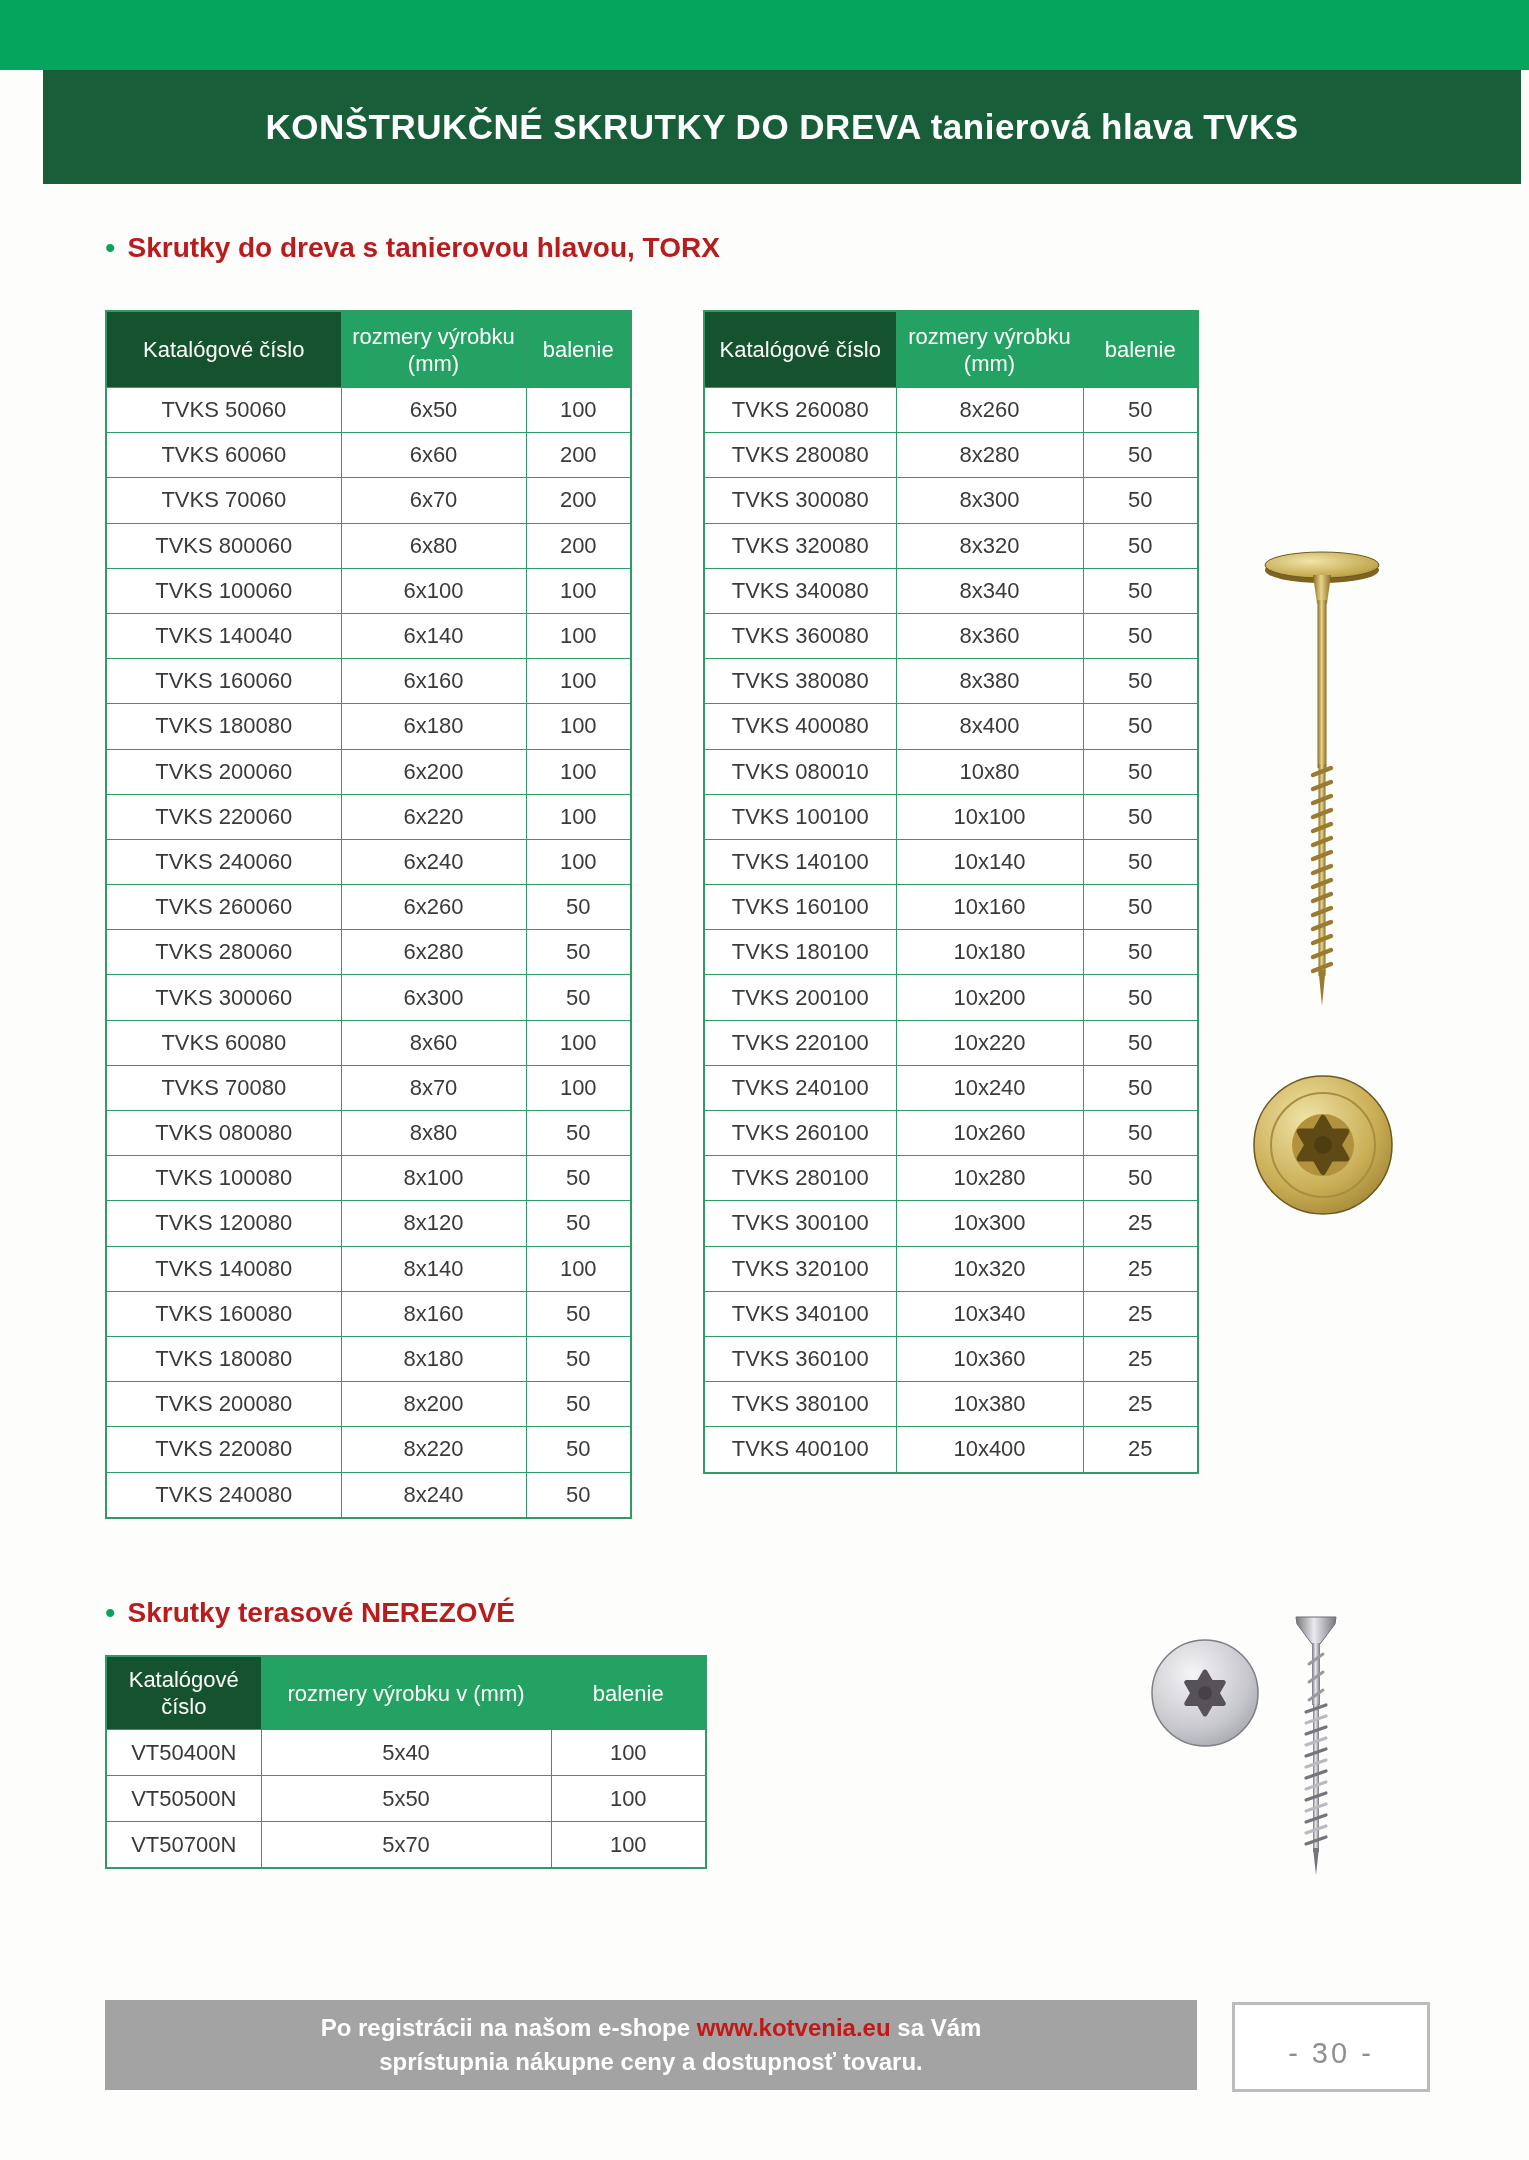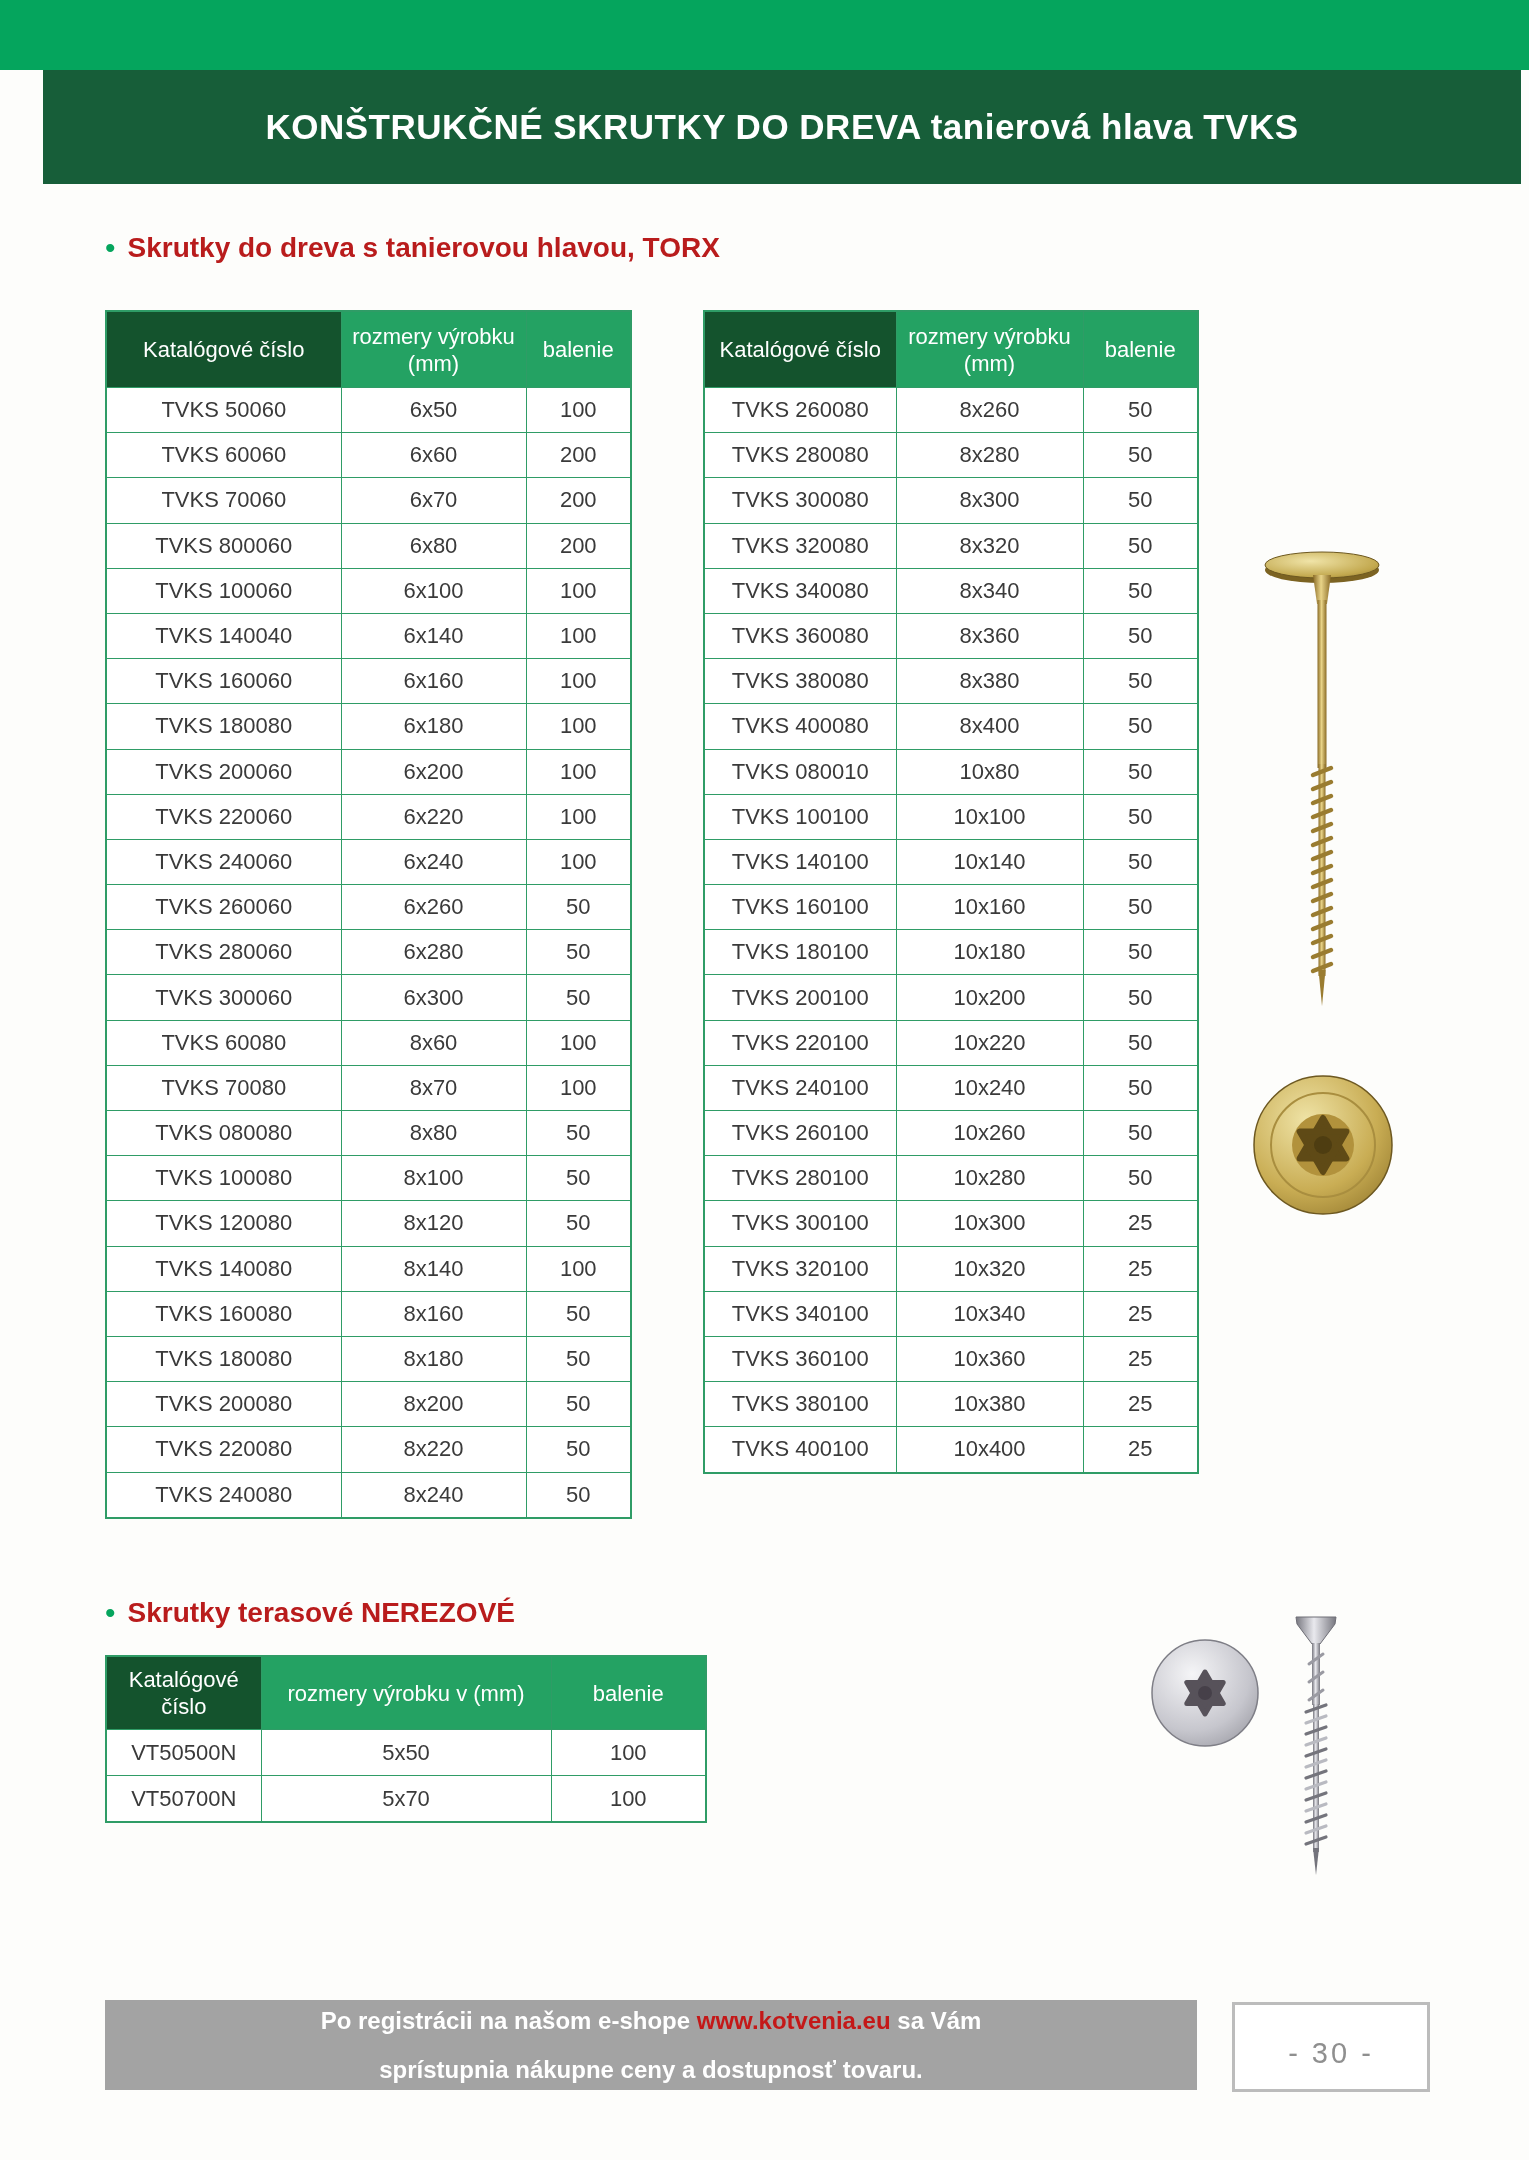--- a/index.html
+++ b/index.html
@@ -33,21 +33,21 @@
   #tbl-left{left:105px;top:310px;width:525px;}
   #tbl-right{left:703px;top:310px;width:494px;}
   #tbl-terasove{left:105px;top:1655px;width:600px;}
 
   
   .img-wrap{position:absolute;}
 
   
   .footer-bar{position:absolute;left:105px;top:2000px;width:1092px;height:90px;background:#a3a3a3;
               display:flex;align-items:center;justify-content:center;}
-  .footer-text{width:740px;text-align:center;color:#ffffff;font-size:24px;font-weight:bold;line-height:49px;}
+  .footer-text{width:740px;text-align:center;color:#ffffff;font-size:24px;font-weight:bold;line-height:34px;}
   .footer-text a{color:#c41818;text-decoration:none;font-weight:bold;cursor:pointer;}
   .page-box{position:absolute;left:1232px;top:2002px;width:192px;height:84px;background:#ffffff;
             border:3px solid #bcbcbc;display:flex;align-items:center;justify-content:center;}
   .page-box span{color:#8f8f8f;font-size:29px;letter-spacing:3px;margin-top:13px;}
 </style>
 </head>
 <body>
 
 <div class="page">
 
@@ -416,20 +416,25 @@
       </colgroup>
     <thead>
       <tr>
         <th class="dark">Katalógové číslo</th>
         <th>rozmery výrobku v (mm)</th>
         <th>balenie</th>
       </tr>
     </thead>
     <tbody>
         <tr>
+          <td>VT50400N</td>
+          <td>5x40</td>
+          <td>100</td>
+        </tr>
+        <tr>
           <td>VT50500N</td>
           <td>5x50</td>
           <td>100</td>
         </tr>
         <tr>
           <td>VT50700N</td>
           <td>5x70</td>
           <td>100</td>
         </tr>
       </tbody>

